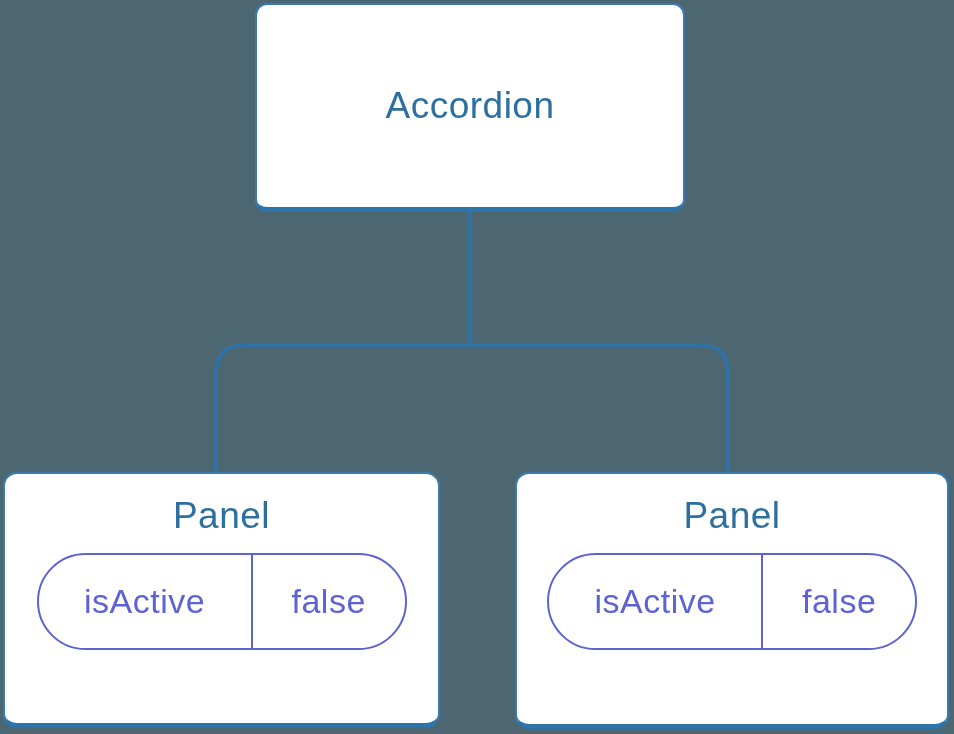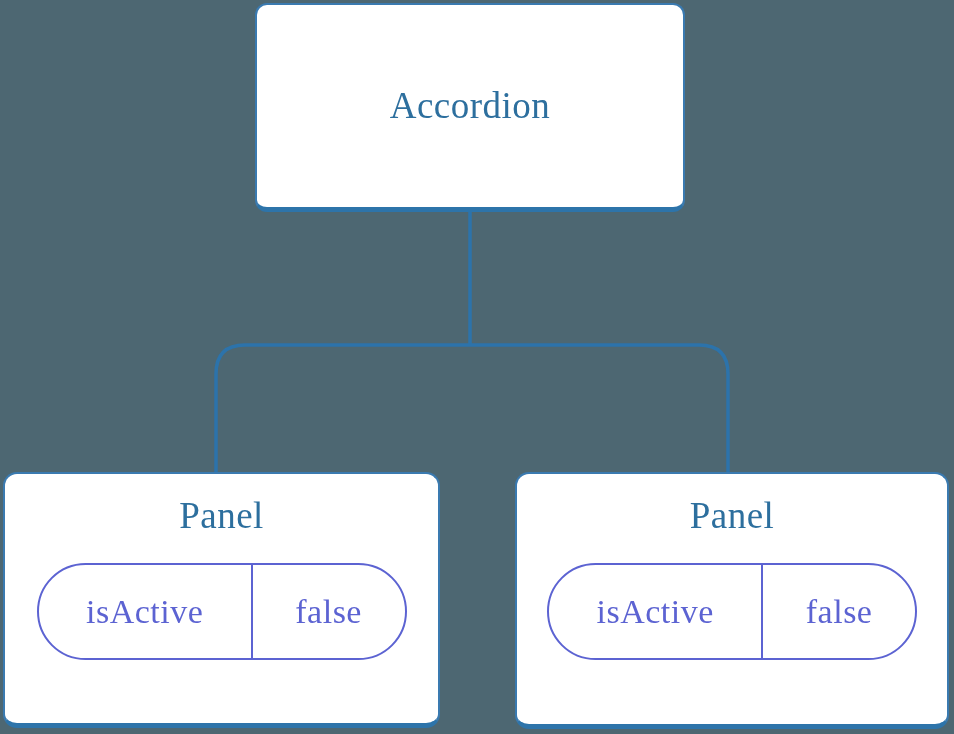--- a/index.html
+++ b/index.html
@@ -6,21 +6,20 @@
     margin: 0;
     padding: 0;
     font-family: "Liberation Sans", "DejaVu Sans", sans-serif;
   }
   .stage {
     position: relative;
     width: 954px;
     height: 734px;
     background: #4d6772;
     overflow: hidden;
-    font-family: Liberation Serif, serif;
   }
   .connector-svg {
     position: absolute;
     left: 0;
     top: 0;
     width: 954px;
     height: 734px;
     z-index: 1;
   }
   .node {
@@ -61,21 +60,21 @@
     font-size: 37px;
     font-weight: 500;
     line-height: 1.2;
     letter-spacing: 0.5px;
   }
   .panel-label {
     margin-top: 20px;
   }
   .state-pill {
     box-sizing: border-box;
-    margin-top: 25px;
+    margin-top: 15px;
     width: 370px;
     height: 97px;
     border: 2px solid #5c63d2;
     border-radius: 50px;
     display: flex;
     align-items: stretch;
     overflow: hidden;
   }
   .pill-cell {
     display: flex;

